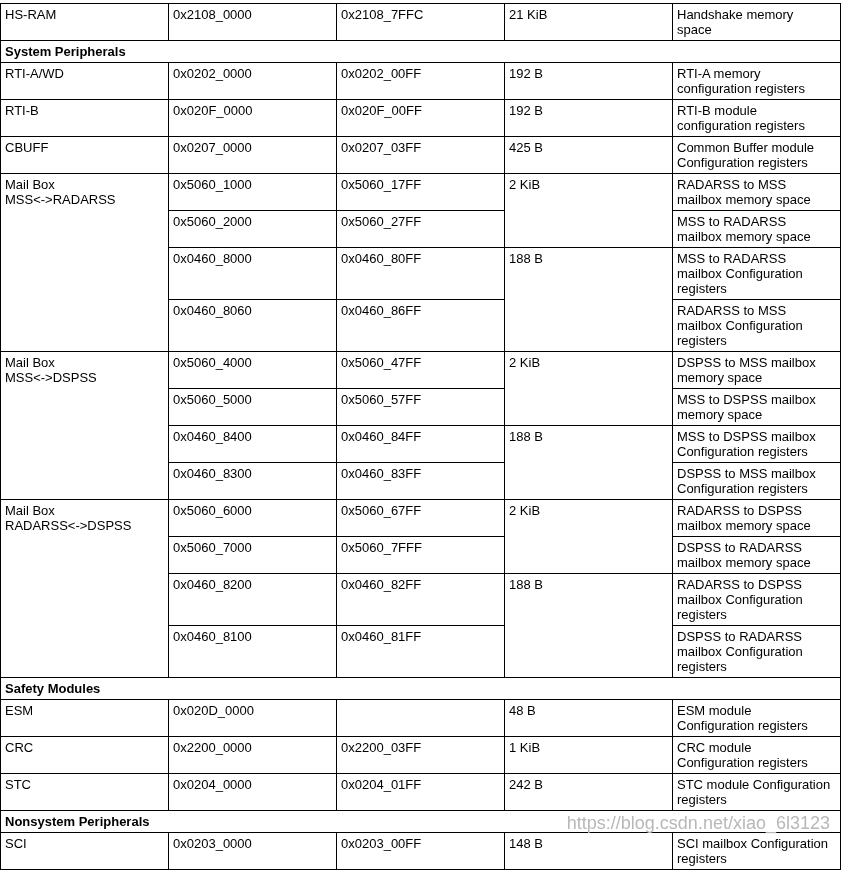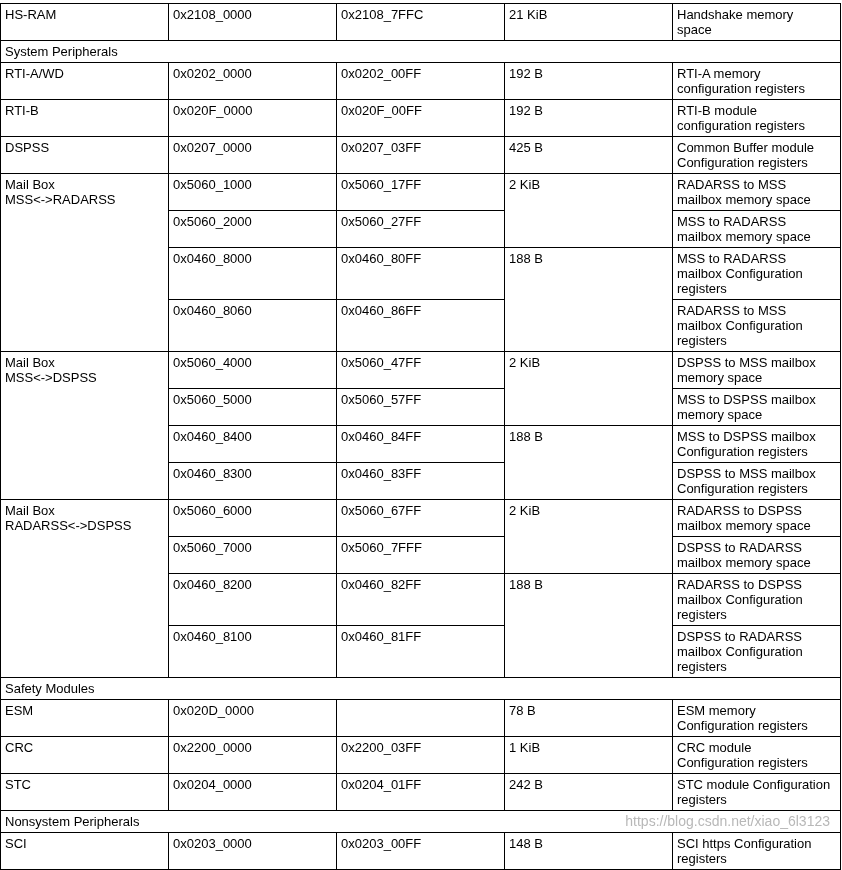--- a/index.html
+++ b/index.html
@@ -23,27 +23,27 @@
     border: 1px solid #000000;
     vertical-align: top;
     padding: 3px 4px;
     font-size: 13px;
     line-height: 15px;
     color: #000000;
     white-space: pre-line;
     word-wrap: break-word;
   }
   td.section-cell {
-    font-weight: normal;
+    font-weight: bold;
   }
   .watermark {
     position: absolute;
     top: 813px;
     right: 12px;
-    font-size: 14px;
+    font-size: 18px;
     color: #b8b8b8;
     pointer-events: none;
   }
 </style>
 </head>
 <body>
 
 <div class="page">
   <table class="memory-table">
     <colgroup>
@@ -75,21 +75,21 @@
         </tr>
         <tr>
           <td>RTI-B</td>
           <td>0x020F_0000</td>
           <td>0x020F_00FF</td>
           <td>192 B</td>
           <td>RTI-B module
 configuration registers</td>
         </tr>
         <tr>
-          <td>DSPSS</td>
+          <td>CBUFF</td>
           <td>0x0207_0000</td>
           <td>0x0207_03FF</td>
           <td>425 B</td>
           <td>Common Buffer module
 Configuration registers</td>
         </tr>
         <tr>
           <td rowspan="4">Mail Box
 MSS&lt;-&gt;RADARSS</td>
           <td>0x5060_1000</td>
@@ -177,22 +177,22 @@
 mailbox Configuration
 registers</td>
         </tr>
         <tr>
           <td colspan="5" class="section-cell">Safety Modules</td>
         </tr>
         <tr>
           <td>ESM</td>
           <td>0x020D_0000</td>
           <td></td>
-          <td>78 B</td>
-          <td>ESM memory
+          <td>48 B</td>
+          <td>ESM module
 Configuration registers</td>
         </tr>
         <tr>
           <td>CRC</td>
           <td>0x2200_0000</td>
           <td>0x2200_03FF</td>
           <td>1 KiB</td>
           <td>CRC module
 Configuration registers</td>
         </tr>
@@ -205,19 +205,19 @@
 registers</td>
         </tr>
         <tr>
           <td colspan="5" class="section-cell">Nonsystem Peripherals</td>
         </tr>
         <tr>
           <td>SCI</td>
           <td>0x0203_0000</td>
           <td>0x0203_00FF</td>
           <td>148 B</td>
-          <td>SCI https Configuration
+          <td>SCI mailbox Configuration
 registers</td>
         </tr>
       </tbody>
   </table>
   <div class="watermark">https://blog.csdn.net/xiao_6l3123</div>
 </div>
 
 </body></html>

